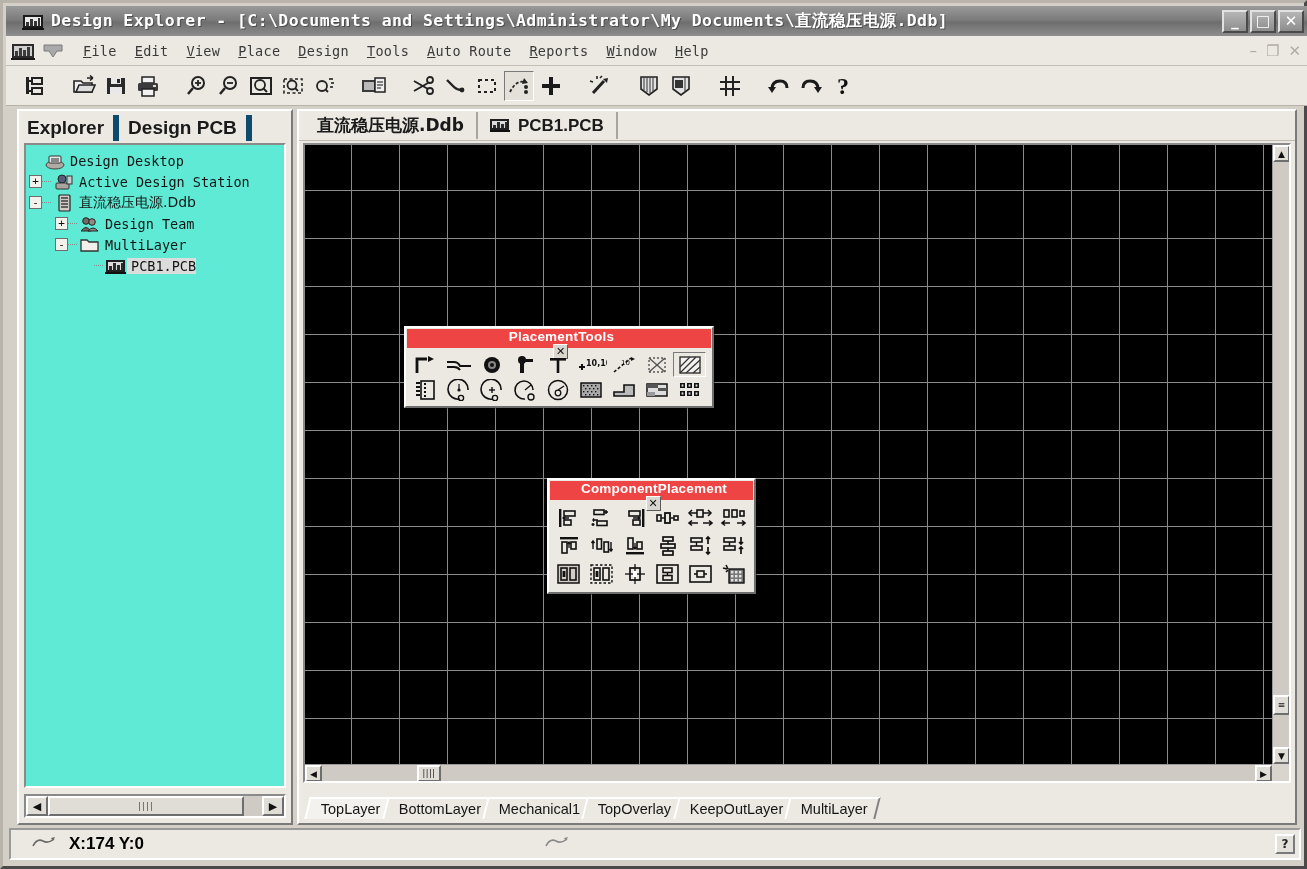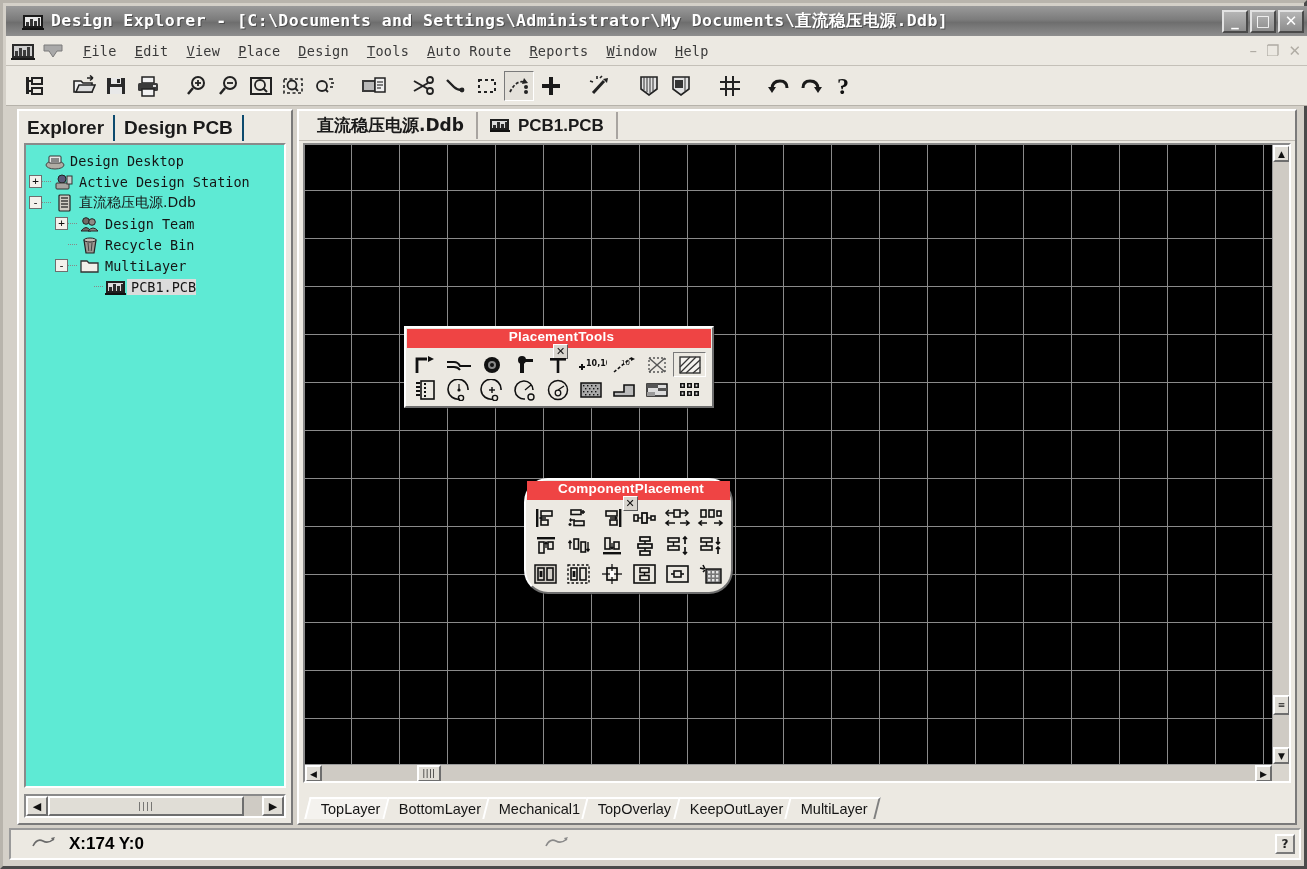--- a/index.html
+++ b/index.html
@@ -102,21 +102,21 @@
     background: #ece9e2;
     border: 2px solid;
     border-color: #ffffff #7a7a7a #7a7a7a #ffffff;
   }
   #panel-tabs { position: absolute; left: 0; top: 0; height: 30px; width: 100%; display:flex; align-items:flex-end;}
   .ptab {
     font-family: "Liberation Sans", sans-serif;
     font-size: 19px; font-weight: bold;
     color: #1a1a1a;
     padding: 1px 9px 2px 9px;
-    border-right: 2px solid #0c4a6e;
+    border-right: 6px solid #0c4a6e;
     cursor: default;
     line-height: 23px;
   }
   .ptab.first { padding-left: 8px; }
   #tree {
     position: absolute; left: 5px; top: 32px;
     width: 262px; height: 645px;
     background: #5eead4;
     border: 2px solid;
     border-color: #8a8a8a #ffffff #ffffff #8a8a8a;
@@ -278,21 +278,21 @@
   }
   .pal-body { padding: 3px 2px 4px 3px; }
   .pal-row { display:flex; }
   .pal-btn {
     width: 33px; height: 25px;
     display:flex; align-items:center; justify-content:center;
     cursor: default; position:relative;
   }
   .pal-btn.sel { border:1px solid; border-color:#7a7a7a #ffffff #ffffff #7a7a7a;}
   #pal-placement { left: 401px; top: 323px; width: 310px; }
-  #pal-component { left: 521px; top: 475px; width: 209px; border-radius: 24px; }
+  #pal-component { left: 544px; top: 475px; width: 209px; }
   #pal-component .pal-btn { width: 33px; height: 28px; }
 
   
   #statusbar {
     position:absolute; left: 6px; bottom: 6px;
     width: 1292px; height: 32px;
     background: #ece9e2;
     border: 2px solid;
     border-color: #9a9a9a #ffffff #ffffff #9a9a9a;
     display:flex; align-items:center;
@@ -606,33 +606,20 @@
           <svg width="22" height="18" viewBox="0 0 22 18">
             <circle cx="7" cy="6" r="3.3" fill="#6f6b66" stroke="#222" stroke-width="1"></circle>
             <circle cx="13" cy="7" r="3.3" fill="#8f8b86" stroke="#222" stroke-width="1"></circle>
             <path d="M2,16 Q7,9 12,16 Z" fill="#6f6b66" stroke="#222" stroke-width="1"></path>
             <path d="M9,16 Q14,10 19,16 Z" fill="#8f8b86" stroke="#222" stroke-width="1"></path>
           </svg>
         </div>
         <div class="tlabel">Design Team</div>
       </div>
 
-      <div class="trow" style="padding-left:26px;">
-        <div class="expander-gap"></div>
-        <div class="dots"></div>
-        <div class="ticon">
-          <svg width="22" height="18" viewBox="0 0 22 18">
-            <path d="M5,4 L17,4 L15,17 L7,17 Z" fill="#9c9892" stroke="#222" stroke-width="1.2"></path>
-            <ellipse cx="11" cy="4" rx="6" ry="2" fill="#c0bcb4" stroke="#222" stroke-width="1"></ellipse>
-            <line x1="9" y1="7" x2="9.8" y2="15" stroke="#444" stroke-width="1"></line>
-            <line x1="13" y1="7" x2="12.2" y2="15" stroke="#444" stroke-width="1"></line>
-          </svg>
-        </div>
-        <div class="tlabel">Recycle Bin</div>
-      </div>
 
       <div class="trow" style="padding-left:26px;">
         <div class="expander">-</div>
         <div class="dots"></div>
         <div class="ticon">
           <svg width="22" height="18" viewBox="0 0 22 18">
             <path d="M2,4 L8,4 L10,6 L19,6 L19,15 L2,15 Z" fill="#f2f0ea" stroke="#333" stroke-width="1.3"></path>
           </svg>
         </div>
         <div class="tlabel">MultiLayer</div>

